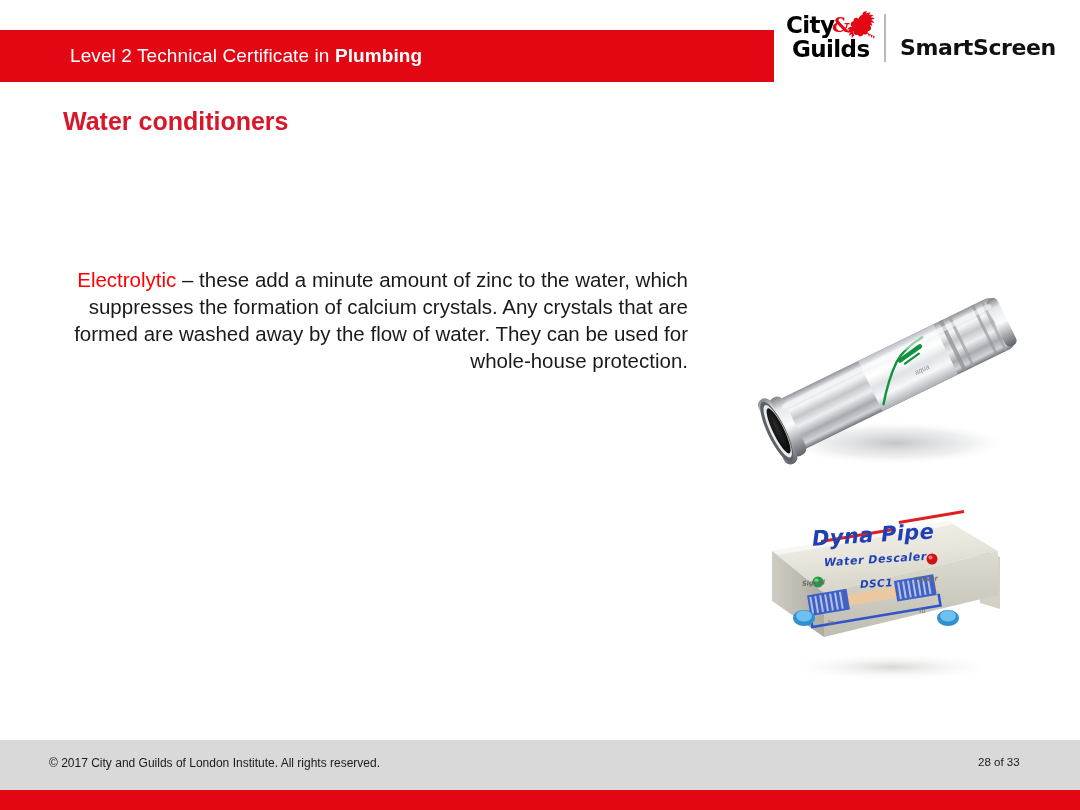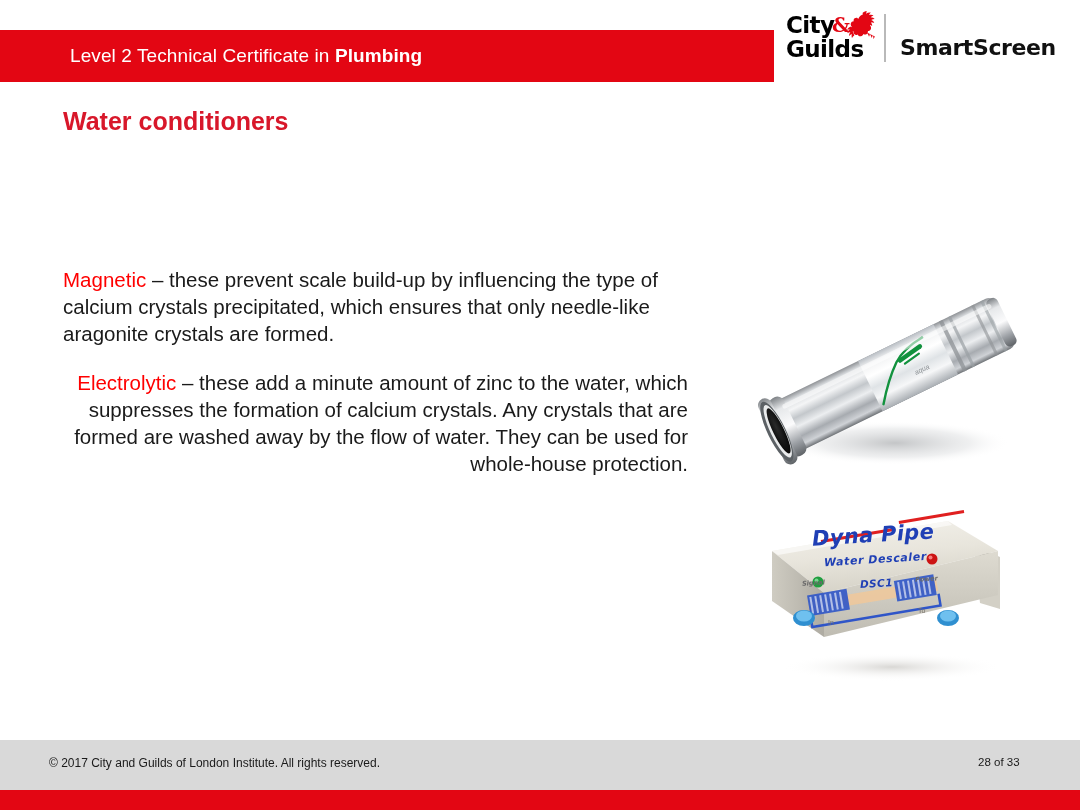--- a/index.html
+++ b/index.html
@@ -64,21 +64,21 @@
   #cg-text .cg-line {
     display: block;
     font-family: "DejaVu Sans", sans-serif;
     font-weight: bold;
     color: #000000;
     font-size: 23px;
     letter-spacing: -0.6px;
     line-height: 24px;
   }
   #cg-text .cg-line.city { margin-left: 0px; }
-  #cg-text .cg-line.guilds { }
+  #cg-text .cg-line.guilds { margin-left: 6px; }
 
   #cg-amp {
     position: absolute;
     left: 46px;
     top: 1px;
     font-family: "DejaVu Serif", serif;
     font-weight: bold;
     font-size: 20px;
     color: #E30613;
   }
@@ -257,21 +257,20 @@
     </svg>
   </div>
 
   <div id="logo-divider"></div>
   <div id="smartscreen-text">SmartScreen</div>
 </div>
 
 <div id="slide-title">Water conditioners</div>
 
 <div id="body-text">
-  <p class="para"><span class="kw">Magnetic</span><span> – these prevent scale build-up by influencing the type of calcium crystals precipitated, which ensures that only needle-like aragonite crystals are formed.</span></p>
 
 
   <p class="para"><span class="kw">Electrolytic</span><span> – these add a minute amount of zinc to the water, which suppresses the formation of calcium crystals. Any crystals that are formed are washed away by the flow of water. They can be used for whole-house protection.</span></p>
 </div>
 
 <svg id="img-magnetic" viewBox="0 0 300 215">
   <defs>
     <linearGradient id="steelA" x1="0" y1="0" x2="0" y2="1">
       <stop offset="0%" stop-color="#8f9296"></stop>
       <stop offset="10%" stop-color="#d7dadd"></stop>

